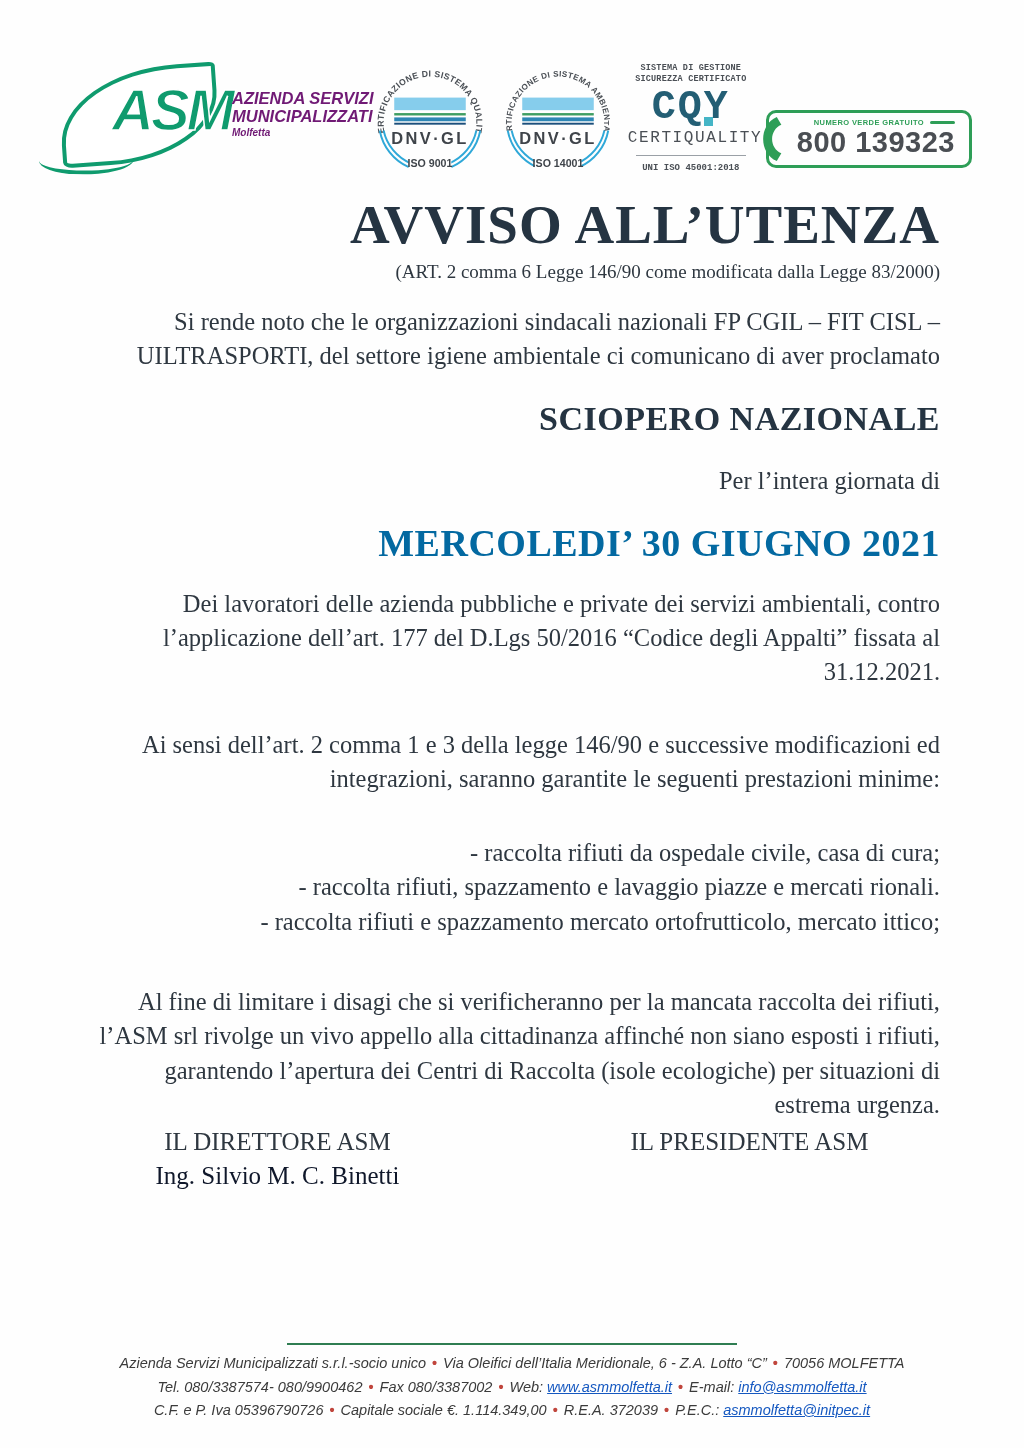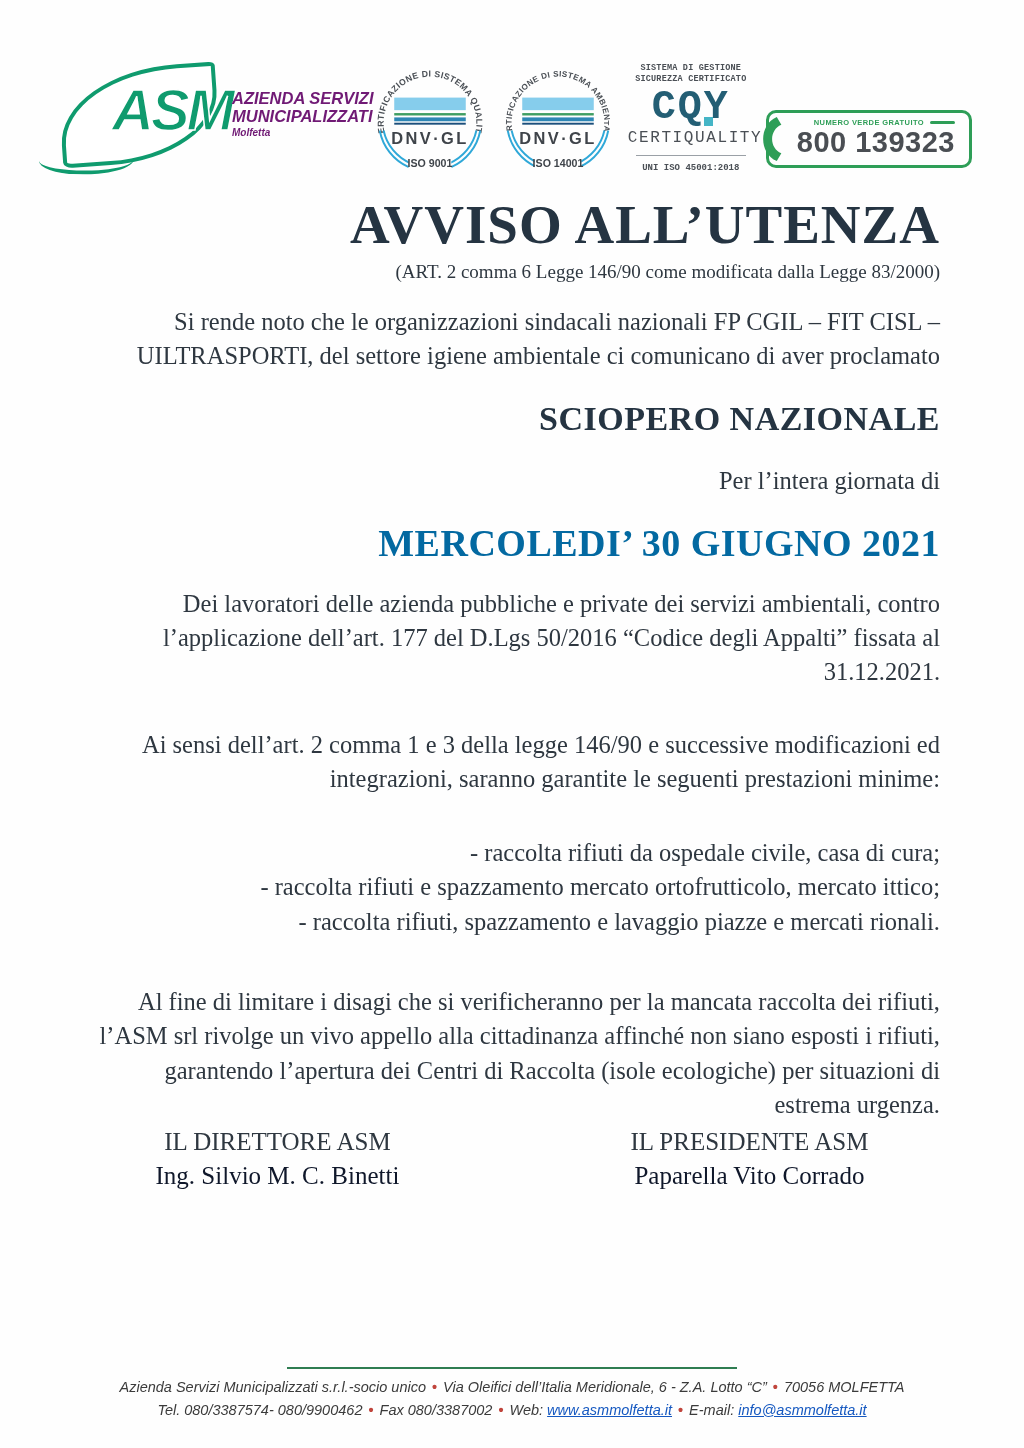--- a/index.html
+++ b/index.html
@@ -177,41 +177,43 @@
     <h2 class="strike-heading">SCIOPERO NAZIONALE</h2>
     <div class="para duration">Per l’intera giornata di</div>
     <h2 class="date-heading">MERCOLEDI’ 30 GIUGNO 2021</h2>
 
     <p class="para">Dei lavoratori delle azienda pubbliche e private dei servizi ambientali, contro l’applicazione dell’art. 177 del D.Lgs 50/2016 “Codice degli Appalti” fissata al 31.12.2021.</p>
 
     <p class="para guarantee">Ai sensi dell’art. 2 comma 1 e 3 della legge 146/90 e successive modificazioni ed integrazioni, saranno garantite le seguenti prestazioni minime:</p>
 
     <div class="services">
       <div>- raccolta rifiuti da ospedale civile, casa di cura;</div>
+      <div>- raccolta rifiuti, spazzamento e lavaggio piazze e mercati rionali.</div>
       <div>- raccolta rifiuti e spazzamento mercato ortofrutticolo, mercato ittico;</div>
-      <div>- raccolta rifiuti, spazzamento e lavaggio piazze e mercati rionali.</div>
     </div>
 
     <p class="para appeal">Al fine di limitare i disagi che si verificheranno per la mancata raccolta dei rifiuti, l’ASM srl rivolge un vivo appello alla cittadinanza affinché non siano esposti i rifiuti, garantendo l’apertura dei Centri di Raccolta (isole ecologiche) per situazioni di estrema urgenza.</p>
   </div>
 
   <div class="signatures">
     <div class="sig">
       <div class="sig-role">IL DIRETTORE ASM</div>
       <div class="sig-name">Ing. Silvio M. C. Binetti</div>
     </div>
     <div class="sig">
       <div class="sig-role">IL PRESIDENTE ASM</div>
-      <div class="sig-name">Paparella Vito Corrado</div>
     </div>
   </div>
 
   <footer class="doc-footer">
     <div class="footer-rule"></div>
     <div class="footer-line">
       <span>Azienda Servizi Municipalizzati s.r.l.-socio unico</span><span class="fb"></span><span>Via Oleifici dell’Italia Meridionale, 6 -  Z.A. Lotto “C”</span><span class="fb"></span><span>70056 MOLFETTA</span>
     </div>
     <div class="footer-line">
       <span>Tel. 080/3387574- 080/9900462</span><span class="fb"></span><span>Fax 080/3387002</span><span class="fb"></span><span>Web:</span> <a class="flink">www.asmmolfetta.it</a><span class="fb"></span><span>E-mail:</span> <a class="flink">info@asmmolfetta.it</a>
     </div>
+    <div class="footer-line">
+      <span>C.F. e P. Iva 05396790726</span><span class="fb"></span><span>Capitale sociale €. 1.114.349,00</span><span class="fb"></span><span>R.E.A. 372039</span><span class="fb"></span><span>P.E.C.:</span> <a class="flink">asmmolfetta@initpec.it</a>
+    </div>
   </footer>
 
 </div>
 
 </body></html>

